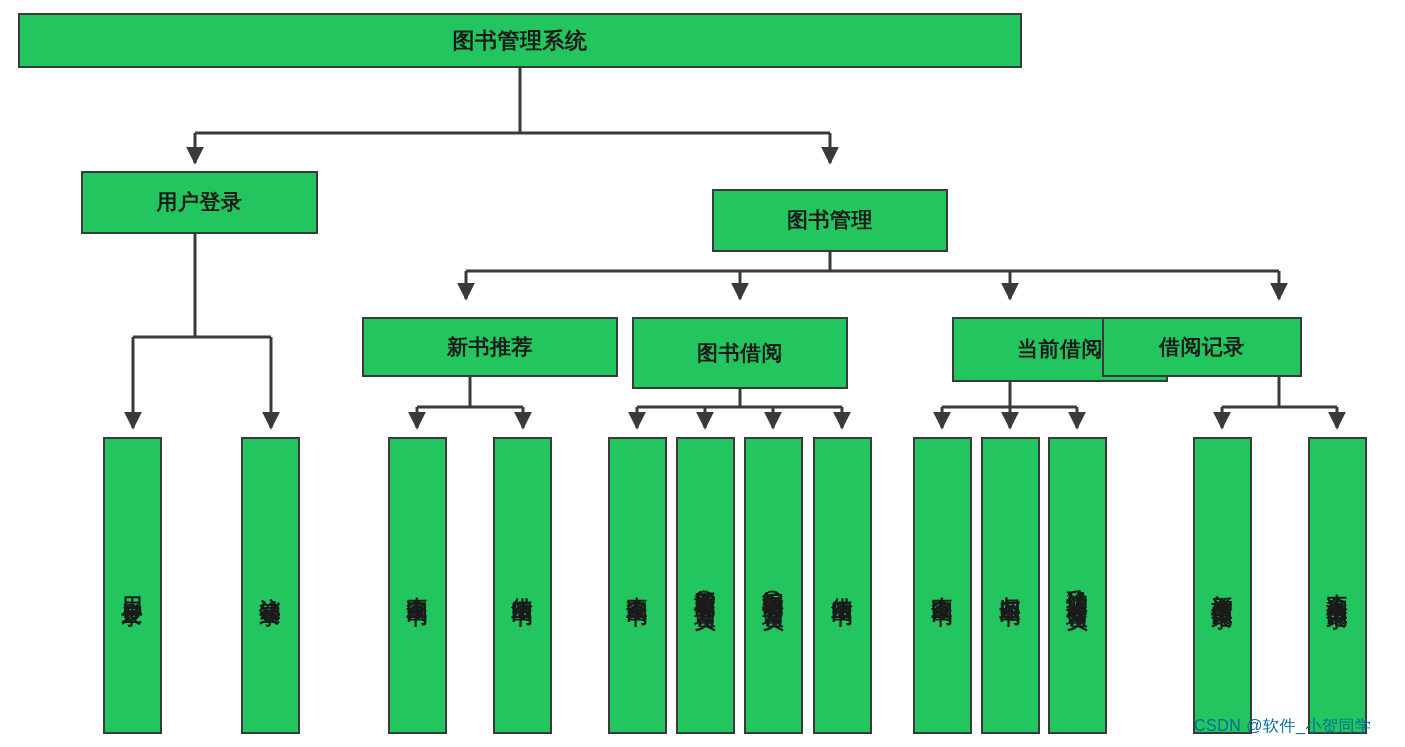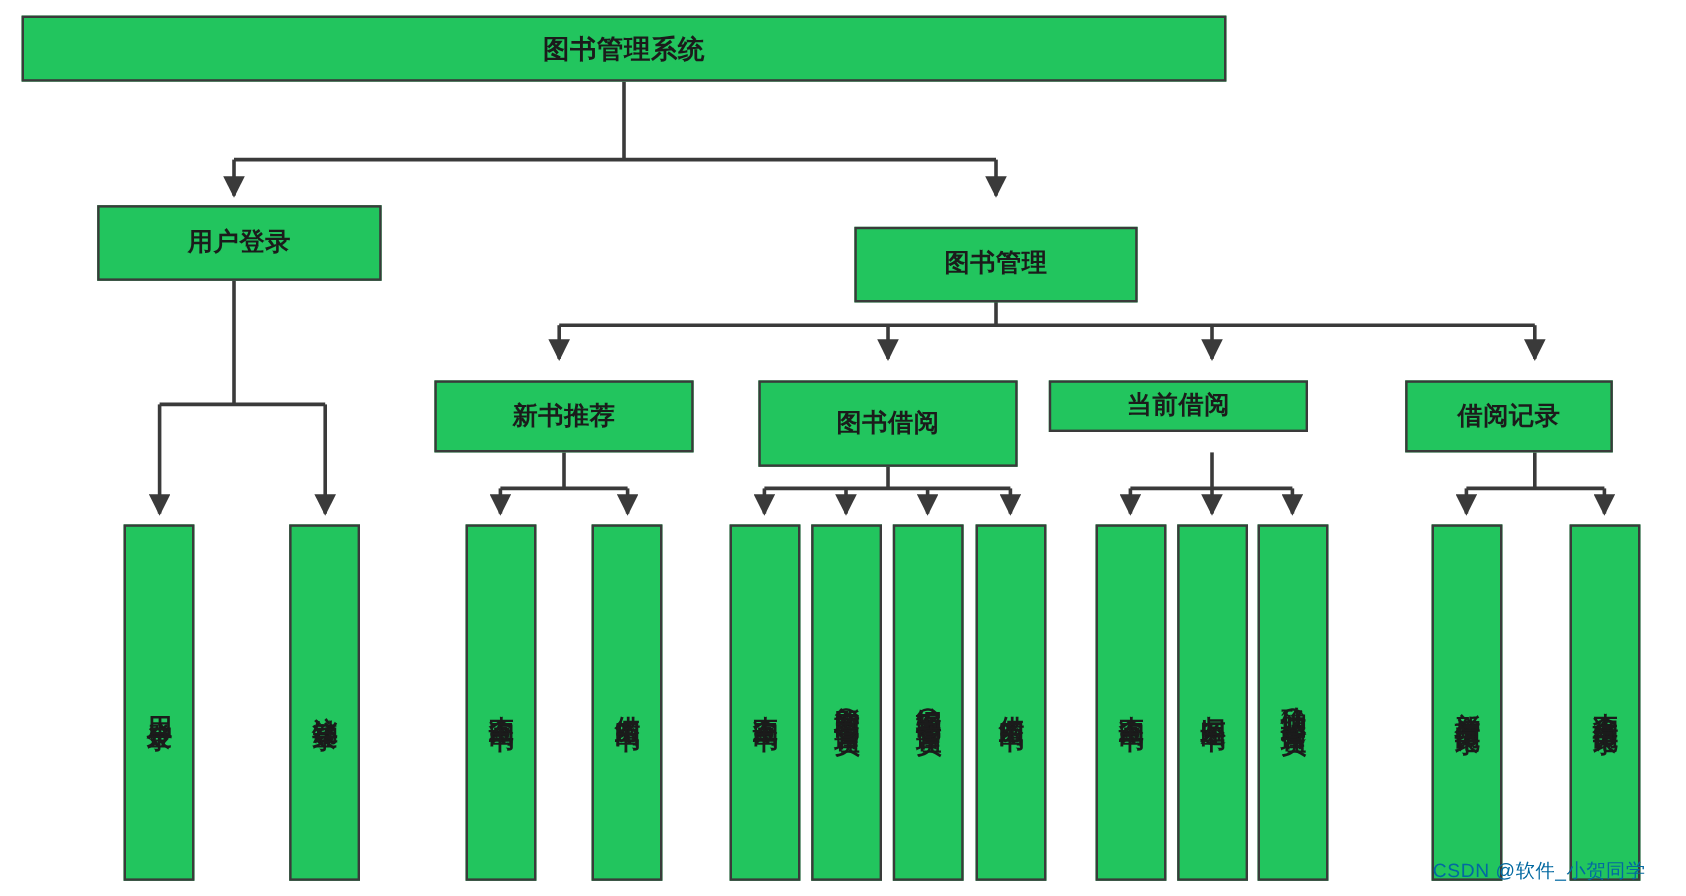--- a/index.html
+++ b/index.html
@@ -126,33 +126,33 @@
   </div>
 
   <div class="node" style="left:81px; top:171px; width:237px; height:63px;">
     <span class="label">用户登录</span>
   </div>
 
   <div class="node" style="left:712px; top:171px; width:236px; height:63px;margin-top:18px;">
     <span class="label">图书管理</span>
   </div>
 
-  <div class="node" style="left:362px; top:317px; width:216px; height:60px;">
+  <div class="node" style="left:362px; top:317px; width:256px; height:60px;">
     <span class="label">新书推荐</span>
   </div>
 
   <div class="node" style="left:632px; top:317px; width:216px; height:72px;">
     <span class="label">图书借阅</span>
   </div>
 
-  <div class="node" style="left:874px; top:317px; width:216px; height:43px;text-align:center;">
+  <div class="node" style="left:952px; top:317px; width:216px; height:65px;text-align:center;">
     <span class="label">当前借阅</span>
   </div>
 
-  <div class="node" style="left:1171px; top:317px; width:173px; height:60px;text-align:right;">
+  <div class="node" style="left:1102px; top:317px; width:200px; height:60px;text-align:right;">
     <span class="label">借阅记录</span>
   </div>
 
   <div class="node leaf" style="left:103px; top:437px; width:59px; height:297px;">
     <span class="label">用户登录</span>
   </div>
 
   <div class="node leaf" style="left:241px; top:437px; width:59px; height:297px;">
     <span class="label">注销登录</span>
   </div>

